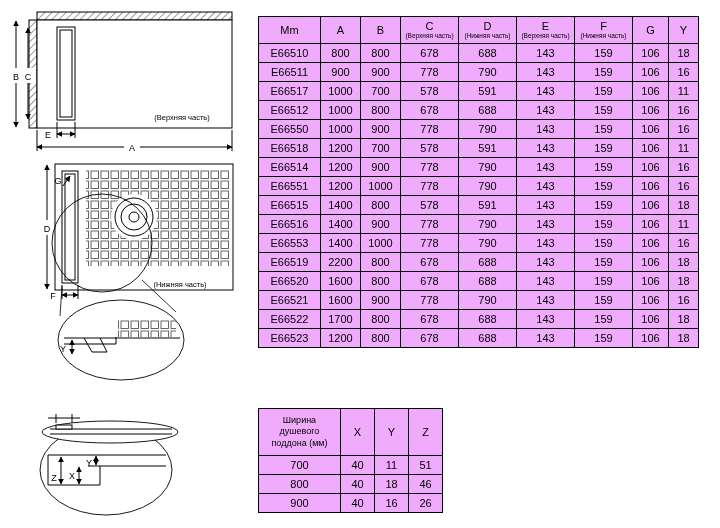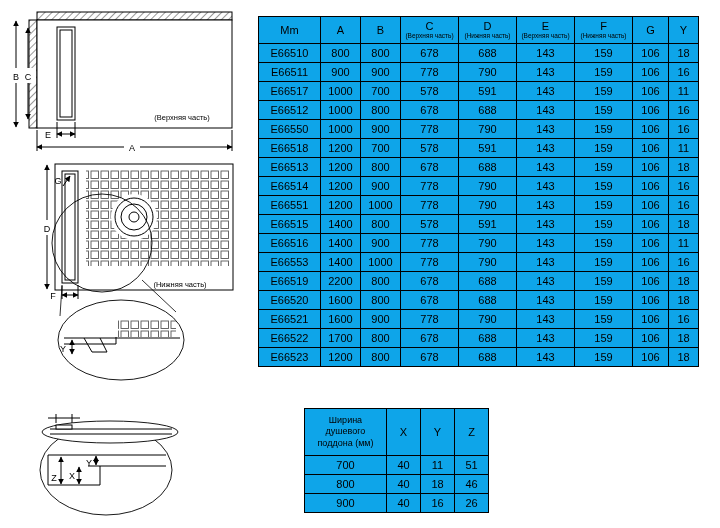--- a/index.html
+++ b/index.html
@@ -4,31 +4,31 @@
 <style>
   html,body { margin:0; padding:0; background:#fff; }
   .page {
     position:relative; width:720px; height:528px; background:#fff;
     font-family:"Liberation Sans", sans-serif; color:#000; overflow:hidden;
   }
   .drawing { position:absolute; left:0; top:0; }
   .drawing text { font-family:"Liberation Sans", sans-serif; font-size:9px; fill:#000; stroke:none; }
   .drawing text.caption { font-size:7.5px; }
 
-  table { border-collapse:collapse; background:#0ea5e9; }
+  table { border-collapse:collapse; background:#f0abfc; }
   th, td { border:1px solid #000; text-align:center; vertical-align:middle;
            font-weight:normal; padding:0; font-size:11px; line-height:1.1; }
 
   .main-table { position:absolute; left:258px; top:16px; }
   .main-table td { height:18px; }
   .main-table thead th { height:26px; }
   .h-main { font-size:11px; line-height:1.15; }
   .h-sub  { font-size:6.5px; line-height:1.2; white-space:nowrap; }
 
-  .small-table { position:absolute; left:258px; top:408px;margin-left:46px; }
+  .small-table { position:absolute; left:258px; top:408px; }
   .small-table td { height:18px; }
   .small-table thead th { height:42px; }
   .small-table .st-first { font-size:9px; line-height:1.25; padding:2px 3px; }
 </style>
 </head>
 <body>
 
 <div class="page">
 
   <svg class="drawing" width="256" height="528" viewBox="0 0 256 528">
@@ -246,31 +246,20 @@
           <td>1200</td>
           <td>700</td>
           <td>578</td>
           <td>591</td>
           <td>143</td>
           <td>159</td>
           <td>106</td>
           <td>11</td>
         </tr>
         <tr>
-          <td>E66513</td>
-          <td>1200</td>
-          <td>800</td>
-          <td>678</td>
-          <td>688</td>
-          <td>143</td>
-          <td>159</td>
-          <td>106</td>
-          <td>18</td>
-        </tr>
-        <tr>
           <td>E66514</td>
           <td>1200</td>
           <td>900</td>
           <td>778</td>
           <td>790</td>
           <td>143</td>
           <td>159</td>
           <td>106</td>
           <td>16</td>
         </tr>

